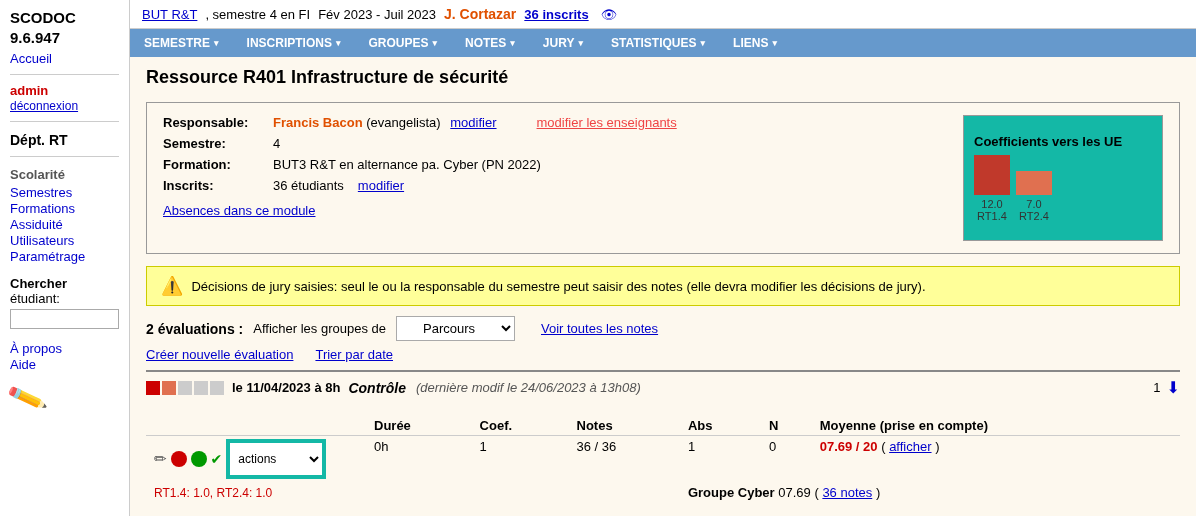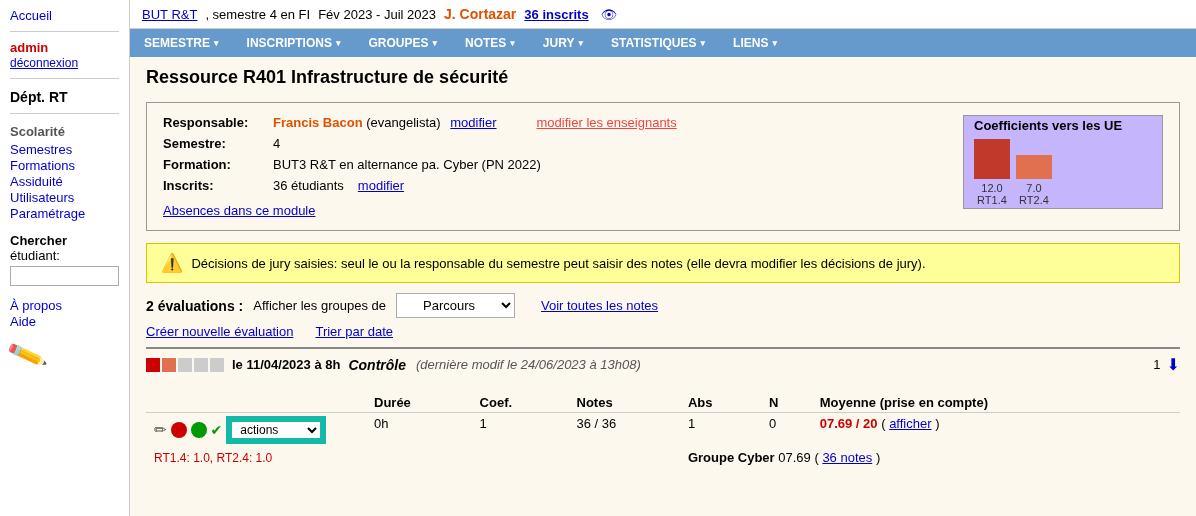--- a/index.html
+++ b/index.html
@@ -47,21 +47,21 @@
 
     
     .info-box { border: 1px solid #999; background: #fdf8ee; padding: 12px 16px; margin-bottom: 12px; }
     .info-row { display: flex; align-items: flex-start; margin-bottom: 6px; font-size: 13px; }
     .info-label { font-weight: bold; width: 110px; min-width: 110px; }
     .info-red { color: #e05000; font-weight: bold; }
     .modifier-link { color: #00c; font-weight: normal; text-decoration: underline; cursor: pointer; margin-left: 6px; }
     .enseignants-link { color: #ef4444; text-decoration: underline; cursor: pointer; margin-left: 40px; }
 
     
-    .coeff-box { border: 1px solid #999; background: #c4b5fd; padding: 2px 10px; display: inline-block; min-width: 200px; vertical-align: top; margin-left: 10px; }
+    .coeff-box { border: 1px solid #999; background: #14b8a6; padding: 18px 10px; display: inline-block; min-width: 200px; vertical-align: top; margin-left: 10px; }
     .coeff-title { font-weight: bold; font-size: 13px; margin-bottom: 6px; }
     .coeff-bars { display: flex; align-items: flex-end; gap: 6px; }
     .coeff-bar-wrap { display: flex; flex-direction: column; align-items: center; }
     .coeff-bar { display: inline-block; }
     .coeff-label { font-size: 11px; text-align: center; margin-top: 3px; color: #333; }
 
     .absences-link { color: #00c; text-decoration: underline; cursor: pointer; font-size: 13px; margin-top: 4px; display: inline-block; }
 
     
     .warning-banner { background: #ffff99; border: 1px solid #cccc00; padding: 8px 14px; margin: 10px 0; display: flex; align-items: center; gap: 8px; font-size: 13px; }
@@ -92,34 +92,36 @@
     .eval-table { width: 100%; border-collapse: collapse; margin-top: 17px; }
     .eval-table th { font-weight: bold; text-align: left; font-size: 13px; padding: 2px 8px; border-bottom: 1px solid #ccc; color: #000; }
     .eval-table td { font-size: 13px; padding: 3px 8px; vertical-align: top; }
     .th-moyenne { color: #c00; }
 
     .icons-cell { display: flex; align-items: center; gap: 4px; }
     .icon-pencil-sm { font-size: 15px; color: #555; cursor: pointer; }
     .icon-red-circle { width: 16px; height: 16px; background: #c00; border-radius: 50%; display: inline-block; }
     .icon-green-circle { width: 16px; height: 16px; background: #090; border-radius: 50%; display: inline-block; }
     .icon-check { color: #090; font-size: 14px; cursor: pointer; }
-    .actions-select { border: 6px solid #14b8a6; padding: 0 4px; font-size: 12px; background: #fff; cursor: pointer; width: 100px; }
+    .actions-select { border: 4px solid #14b8a6; padding: 8px 4px; font-size: 12px; background: #fff; cursor: pointer; width: 100px; }
 
     .moyenne-red { color: #c00; font-weight: bold; }
     .afficher-link { color: #00c; text-decoration: underline; cursor: pointer; }
 
     .ue-row { color: #c00; font-size: 12px; margin-top: 2px; }
     .groupe-label { font-weight: bold; }
   </style>
 </head>
 <body>
 
 <div class="outer">
 
   <div class="sidebar">
+    <div class="sidebar-logo" style="white-space:pre-line;">SCODOC
+9.6.947</div>
     <a class="sidebar-accueil">Accueil</a>
     <hr class="sidebar-divider">
     <span class="sidebar-admin">admin</span>
     <span class="sidebar-deconnexion">déconnexion</span>
     <hr class="sidebar-divider">
     <div class="sidebar-dept">Dépt. RT</div>
     <hr class="sidebar-divider">
     <div class="sidebar-section-title">Scolarité</div>
     <a class="sidebar-link">Semestres</a>
     <a class="sidebar-link">Formations</a>

